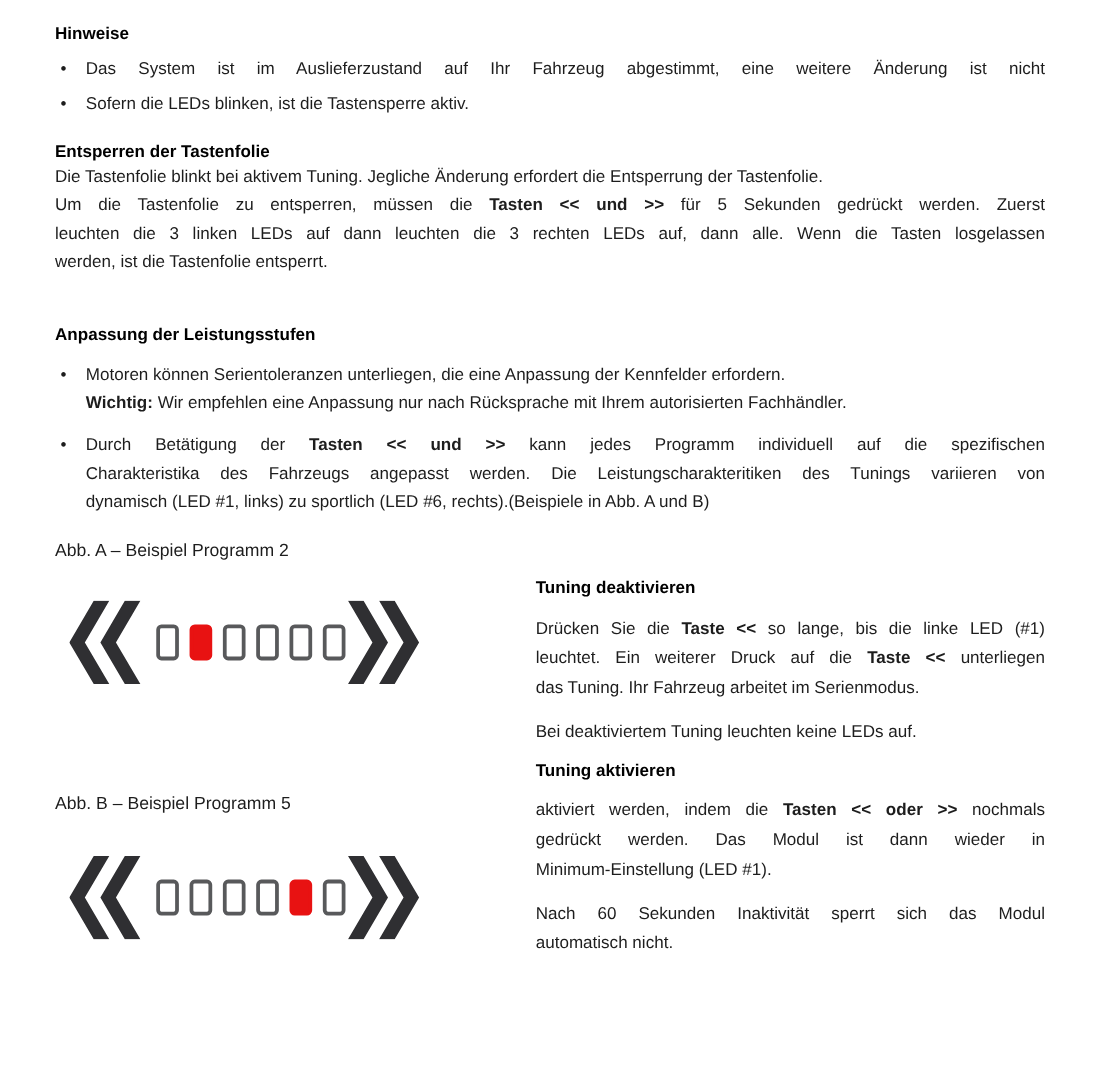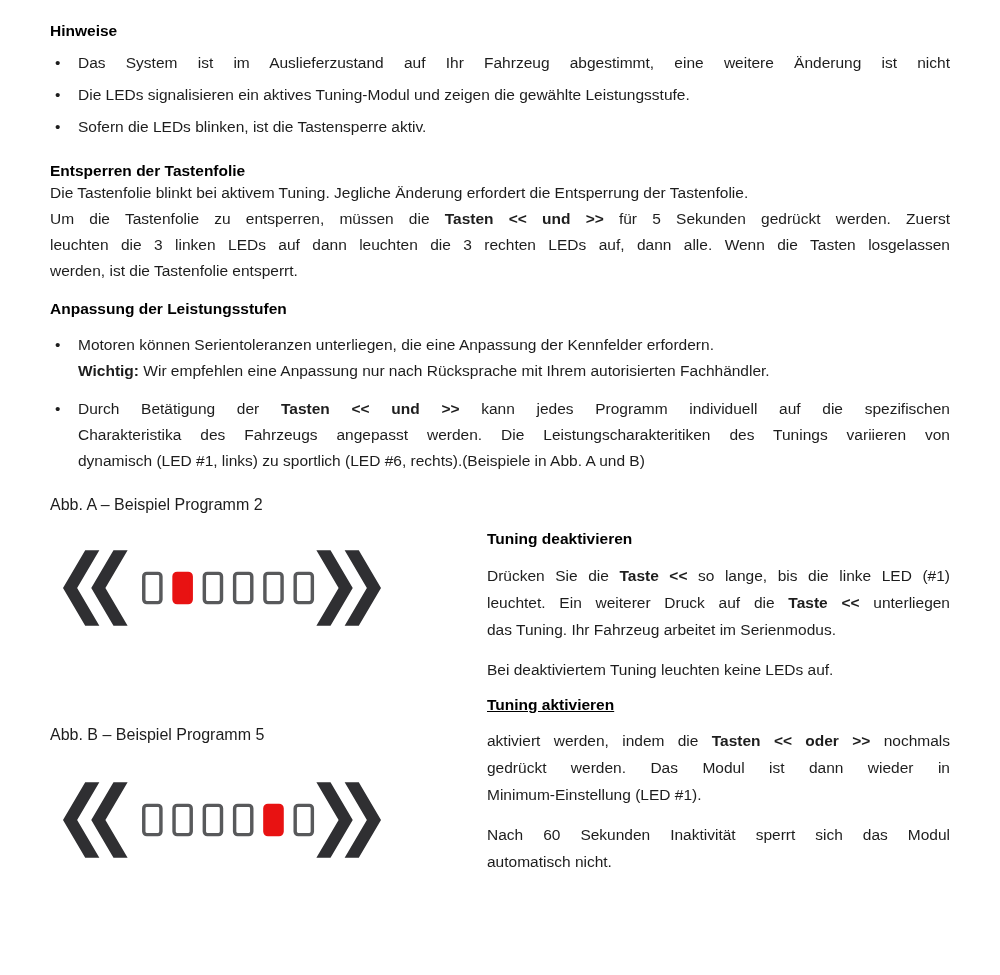--- a/index.html
+++ b/index.html
@@ -47,58 +47,55 @@
   }
   li.bullet::before {
     content: "\2022";
     position: absolute;
     left: 5px; top: 0;
     color: var(--text);
   }
   .sec-anpassung li.bullet { margin-bottom: 12px; }
   .sec-entsperren { margin-top: 22px; }
   .sec-entsperren .body-text { }
-  .sec-anpassung { margin-top: 16px; }
+  .sec-anpassung { margin-top: 44px; }
   
   .two-col {
     display: flex;
     margin-top: 20px;
   }
   .col-left { width: 437px; flex: 0 0 437px; }
   .col-right { flex: 1; padding-top: 36px; }
   .fig-caption {
     font-size: 16px;
     line-height: 22px;
     margin: 0;
   }
   .led-panel { margin: 34px 0 0 13px; height: 78px; }
   .led-panel.panel-b { margin-top: 36px; }
   .fig-caption.caption-b { margin-top: 96px; }
   .col-right .body-text { font-size: 15.5px; line-height: 27px; margin: 0; }
   .col-right h3 { margin: 0; }
   .col-right .p1 { margin-top: 14px; }
   .col-right .p2 { margin-top: 13px; }
-  .col-right .h-aktivieren { margin-top: 13px; text-decoration: underline; }
+  .col-right .h-aktivieren { margin-top: 13px; }
   .col-right .p3 { margin-top: 13px; }
   .col-right .p4 { margin-top: 13px; }
   p { margin: 0; }
 </style>
 </head>
 <body>
 
 <div class="page">
 
   <section class="sec-hinweise">
     <h2>Hinweise</h2>
     <ul class="body-text">
       <li class="bullet">
           <span class="rline j"><span>Das System ist im Auslieferzustand auf Ihr Fahrzeug abgestimmt, eine weitere Änderung ist nicht</span></span>
-        </li>
-      <li class="bullet">
-          <span class="rline"><span>Die LEDs signalisieren ein aktives Tuning-Modul und zeigen die gewählte Leistungsstufe.</span></span>
         </li>
       <li class="bullet">
           <span class="rline"><span>Sofern die LEDs blinken, ist die Tastensperre aktiv.</span></span>
         </li>
     </ul>
   </section>
 
   <section class="sec-entsperren">
     <h2>Entsperren der Tastenfolie</h2>
     <p class="body-text">

